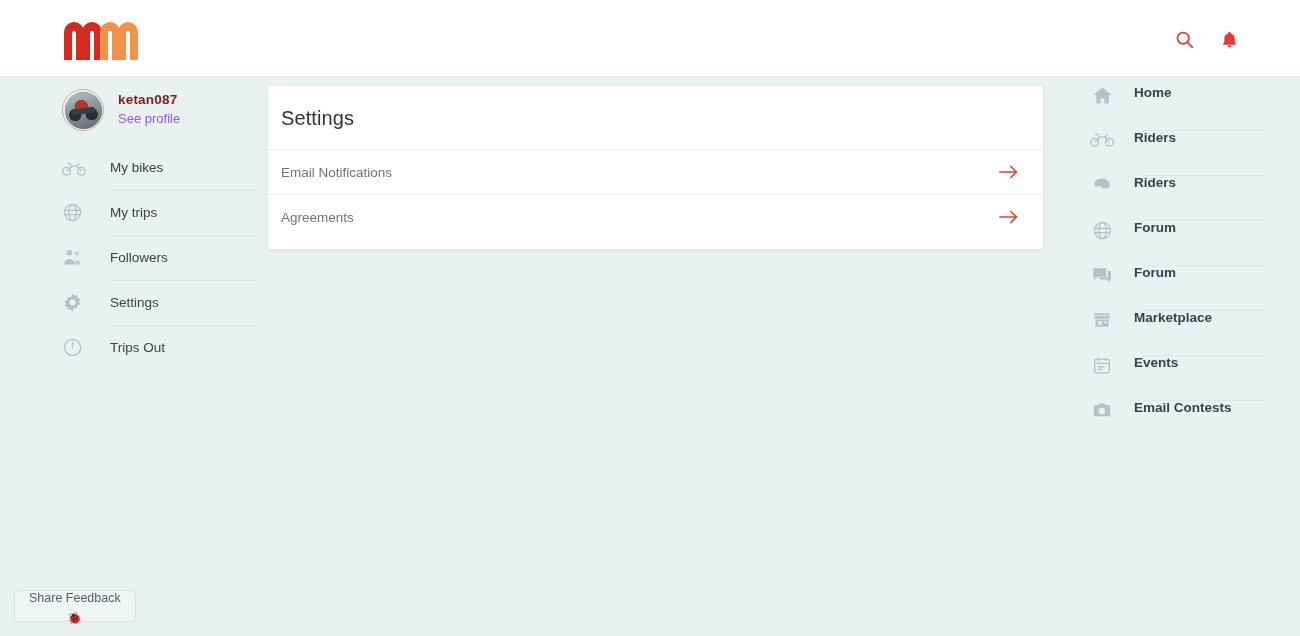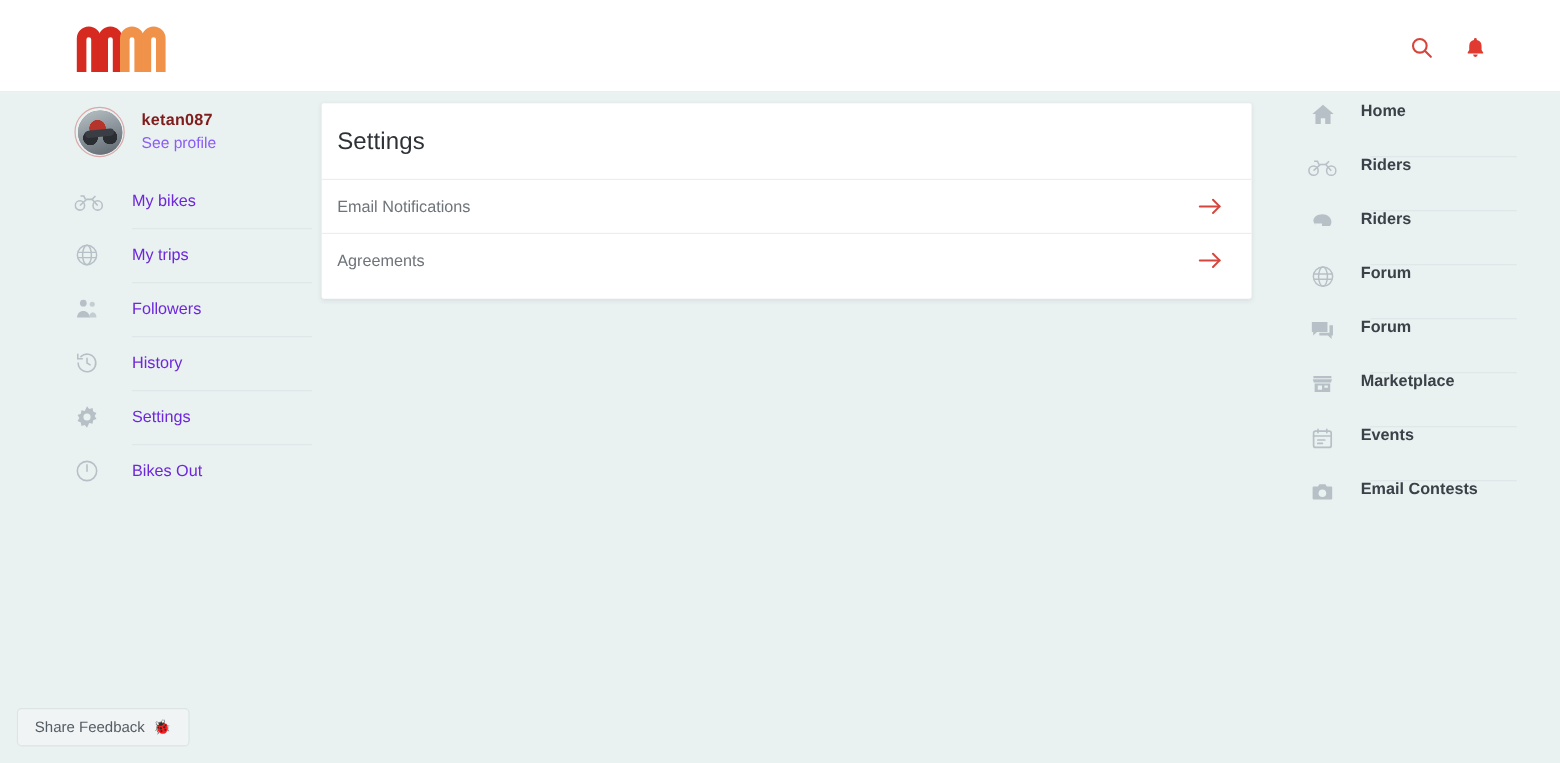--- a/index.html
+++ b/index.html
@@ -123,41 +123,42 @@
     background: #dfe7e8;
   }
   .nav-ico {
     width: 30px;
     display: flex; align-items: center; justify-content: flex-start;
     color: #b7c0c6;
     flex: none;
   }
   .nav-label {
     font-size: 13.5px;
-    color: #6d28d9;
+    color: #404040;
     margin-left: 18px;
     white-space: nowrap;
   }
 
   .feedback-btn {
     position: absolute;
     left: 14px;
     bottom: 14px;
     height: 32px;
     padding: 0 14px;
     display: flex;
     align-items: center;
     gap: 7px;
     background: #f0f4f4;
     border: 1px solid #dde4e5;
     border-radius: 4px;
     font-size: 12.5px;
     color: #555d64;
     cursor: pointer;
     font-family: "Liberation Sans", sans-serif;
+    flex-direction: column;
   }
   .bug-ico { font-size: 12px; line-height: 1; }
 
   
   .main {
     position: absolute;
     left: 268px; top: 77px;
     width: 800px; height: 559px;
   }
   .card {
@@ -304,49 +305,39 @@
           <circle cx="8.5" cy="6.5" r="3.2"></circle>
           <path d="M2.5 20c0-3.6 2.7-6.2 6-6.2s6 2.6 6 6.2z"></path>
           <circle cx="17" cy="7.5" r="2.4" opacity=".75"></circle>
           <path d="M14 20c0-3 1.6-5 3.5-5s3.5 2 3.5 5z" opacity=".75"></path>
         </svg>
       </span>
       <span class="nav-label">Followers</span>
     </div>
 
 
-    <div class="nav-item">
-      <span class="nav-ico">
-        <svg width="21" height="21" viewBox="0 0 24 24" fill="none" stroke="currentColor" stroke-width="1.5" stroke-linecap="round">
-          <path d="M3.6 12a8.4 8.4 0 1 0 2.6-6.1"></path>
-          <path d="M3.2 3.6v4.4h4.4"></path>
-          <path d="M12 7.6V12l3 1.8"></path>
-        </svg>
-      </span>
-      <span class="nav-label">History</span>
-    </div>
 
     <div class="nav-item">
       <span class="nav-ico">
         <svg width="21" height="21" viewBox="0 0 24 24" fill="currentColor">
           <path d="M12 1.8l2.1 2.6 3.2-.9.6 3.3 3.1 1.3-1.7 2.9 1.7 2.9-3.1 1.3-.6 3.3-3.2-.9L12 22.2l-2.1-2.6-3.2.9-.6-3.3-3.1-1.3 1.7-2.9-1.7-2.9 3.1-1.3.6-3.3 3.2.9z"></path>
           <circle cx="12" cy="12" r="3.4" fill="#eaf1f1"></circle>
         </svg>
       </span>
       <span class="nav-label">Settings</span>
     </div>
 
     <div class="nav-item">
       <span class="nav-ico">
         <svg width="21" height="21" viewBox="0 0 24 24" fill="none" stroke="currentColor" stroke-width="1.5" stroke-linecap="round">
           <circle cx="12" cy="12" r="9.2"></circle>
           <path d="M12 6.2v6"></path>
         </svg>
       </span>
-      <span class="nav-label">Bikes Out</span>
+      <span class="nav-label">Trips Out</span>
     </div>
 
   </div>
 
   <button class="feedback-btn">
     <span>Share Feedback</span>
     <span class="bug-ico">🐞</span>
   </button>
 </div>
 

